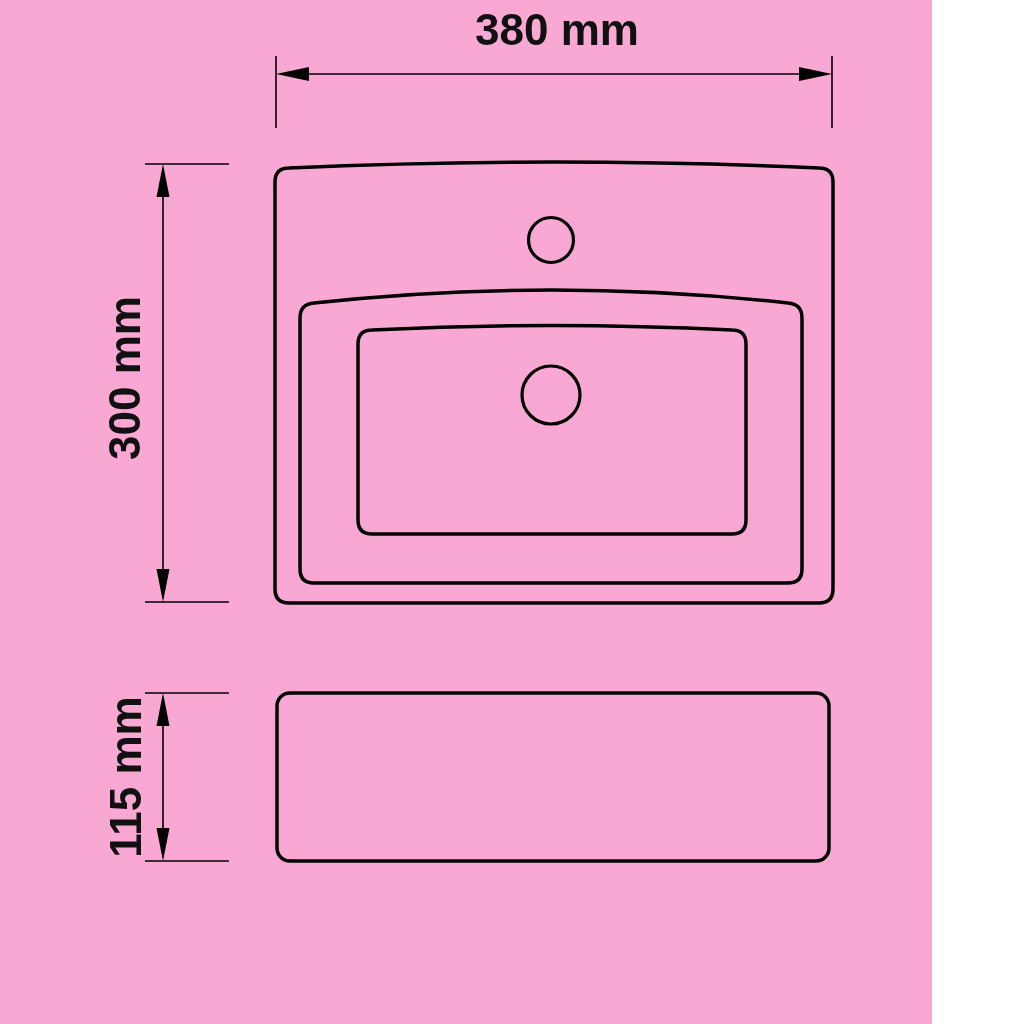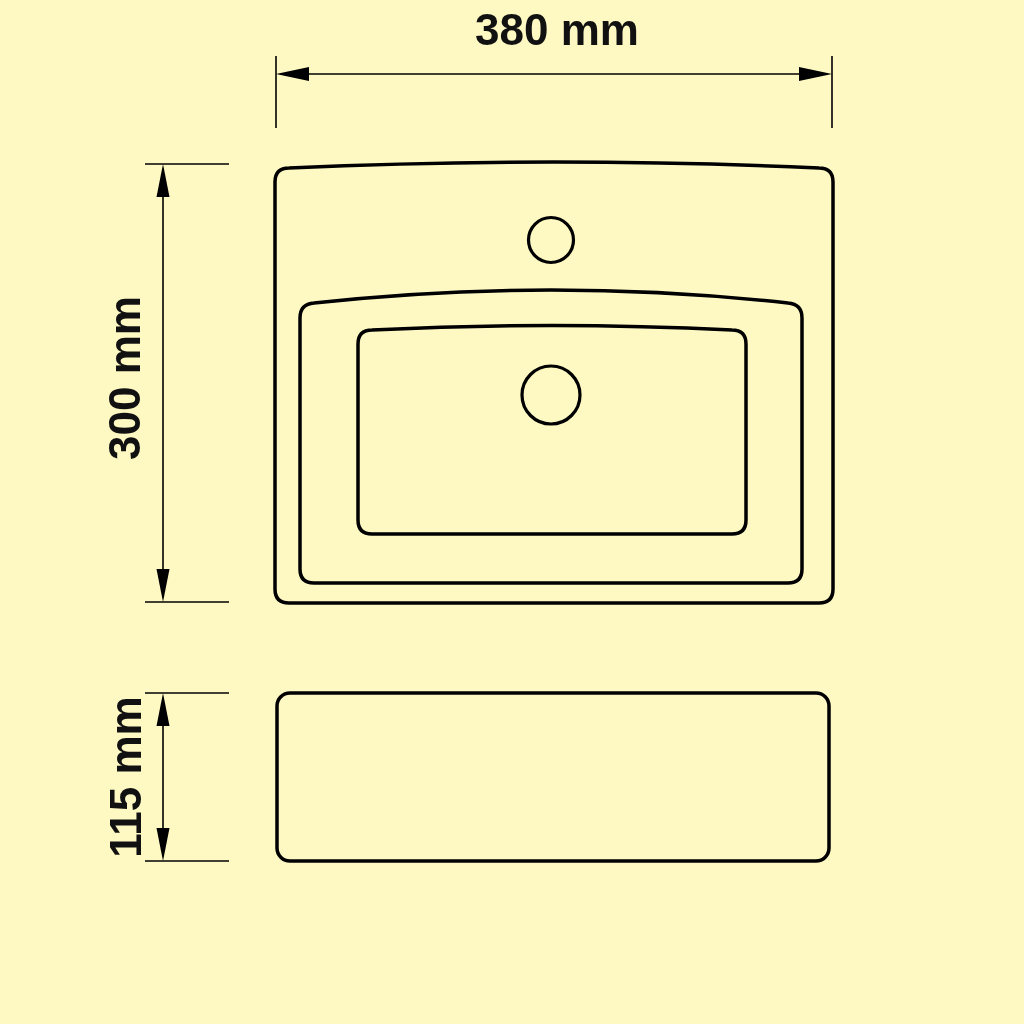--- a/index.html
+++ b/index.html
@@ -4,23 +4,23 @@
 <style>
   html, body {
     margin: 0;
     padding: 0;
     background: #ffffff;
     width: 1024px;
     height: 1024px;
     overflow: hidden;
   }
   .canvas-wrap {
-    width: 1024px;
+    width: 932px;
     height: 1024px;
-    background: #fef9c3;
+    background: #f9a8d4;
   }
   svg {
     display: block;
   }
   .outline {
     fill: none;
     stroke: #000000;
     stroke-width: 3.5;
     stroke-linejoin: round;
     stroke-linecap: round;

